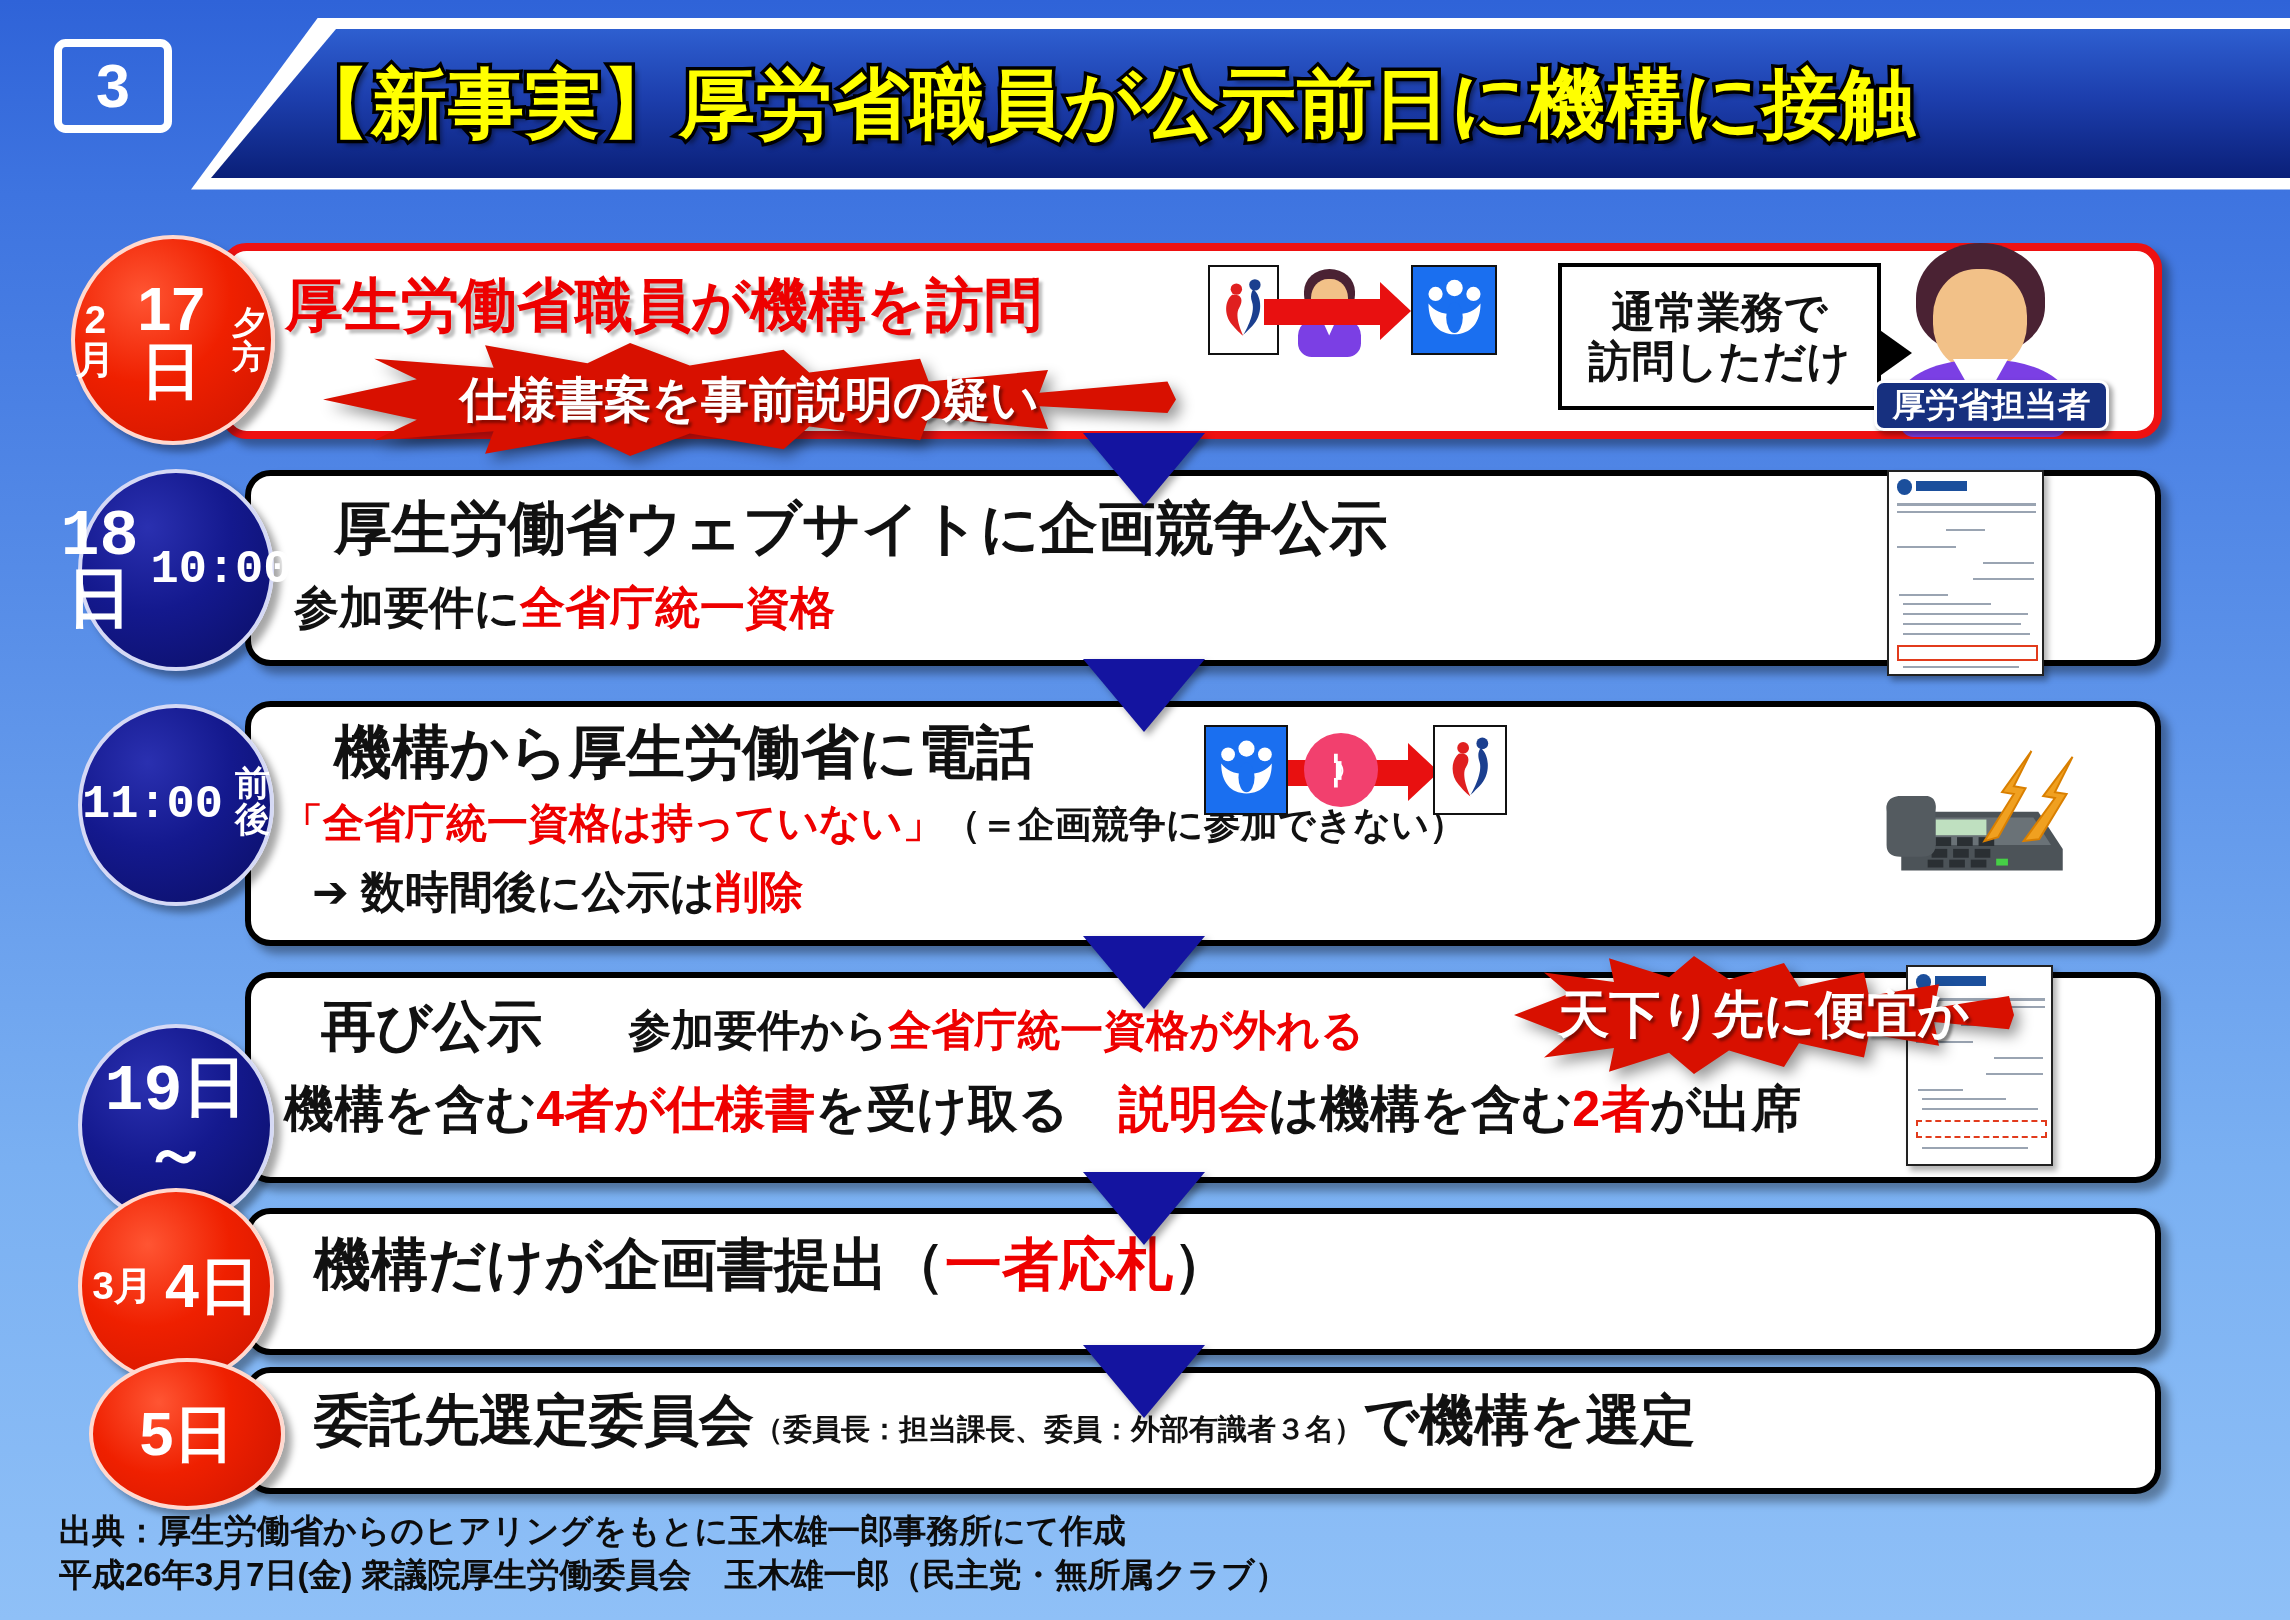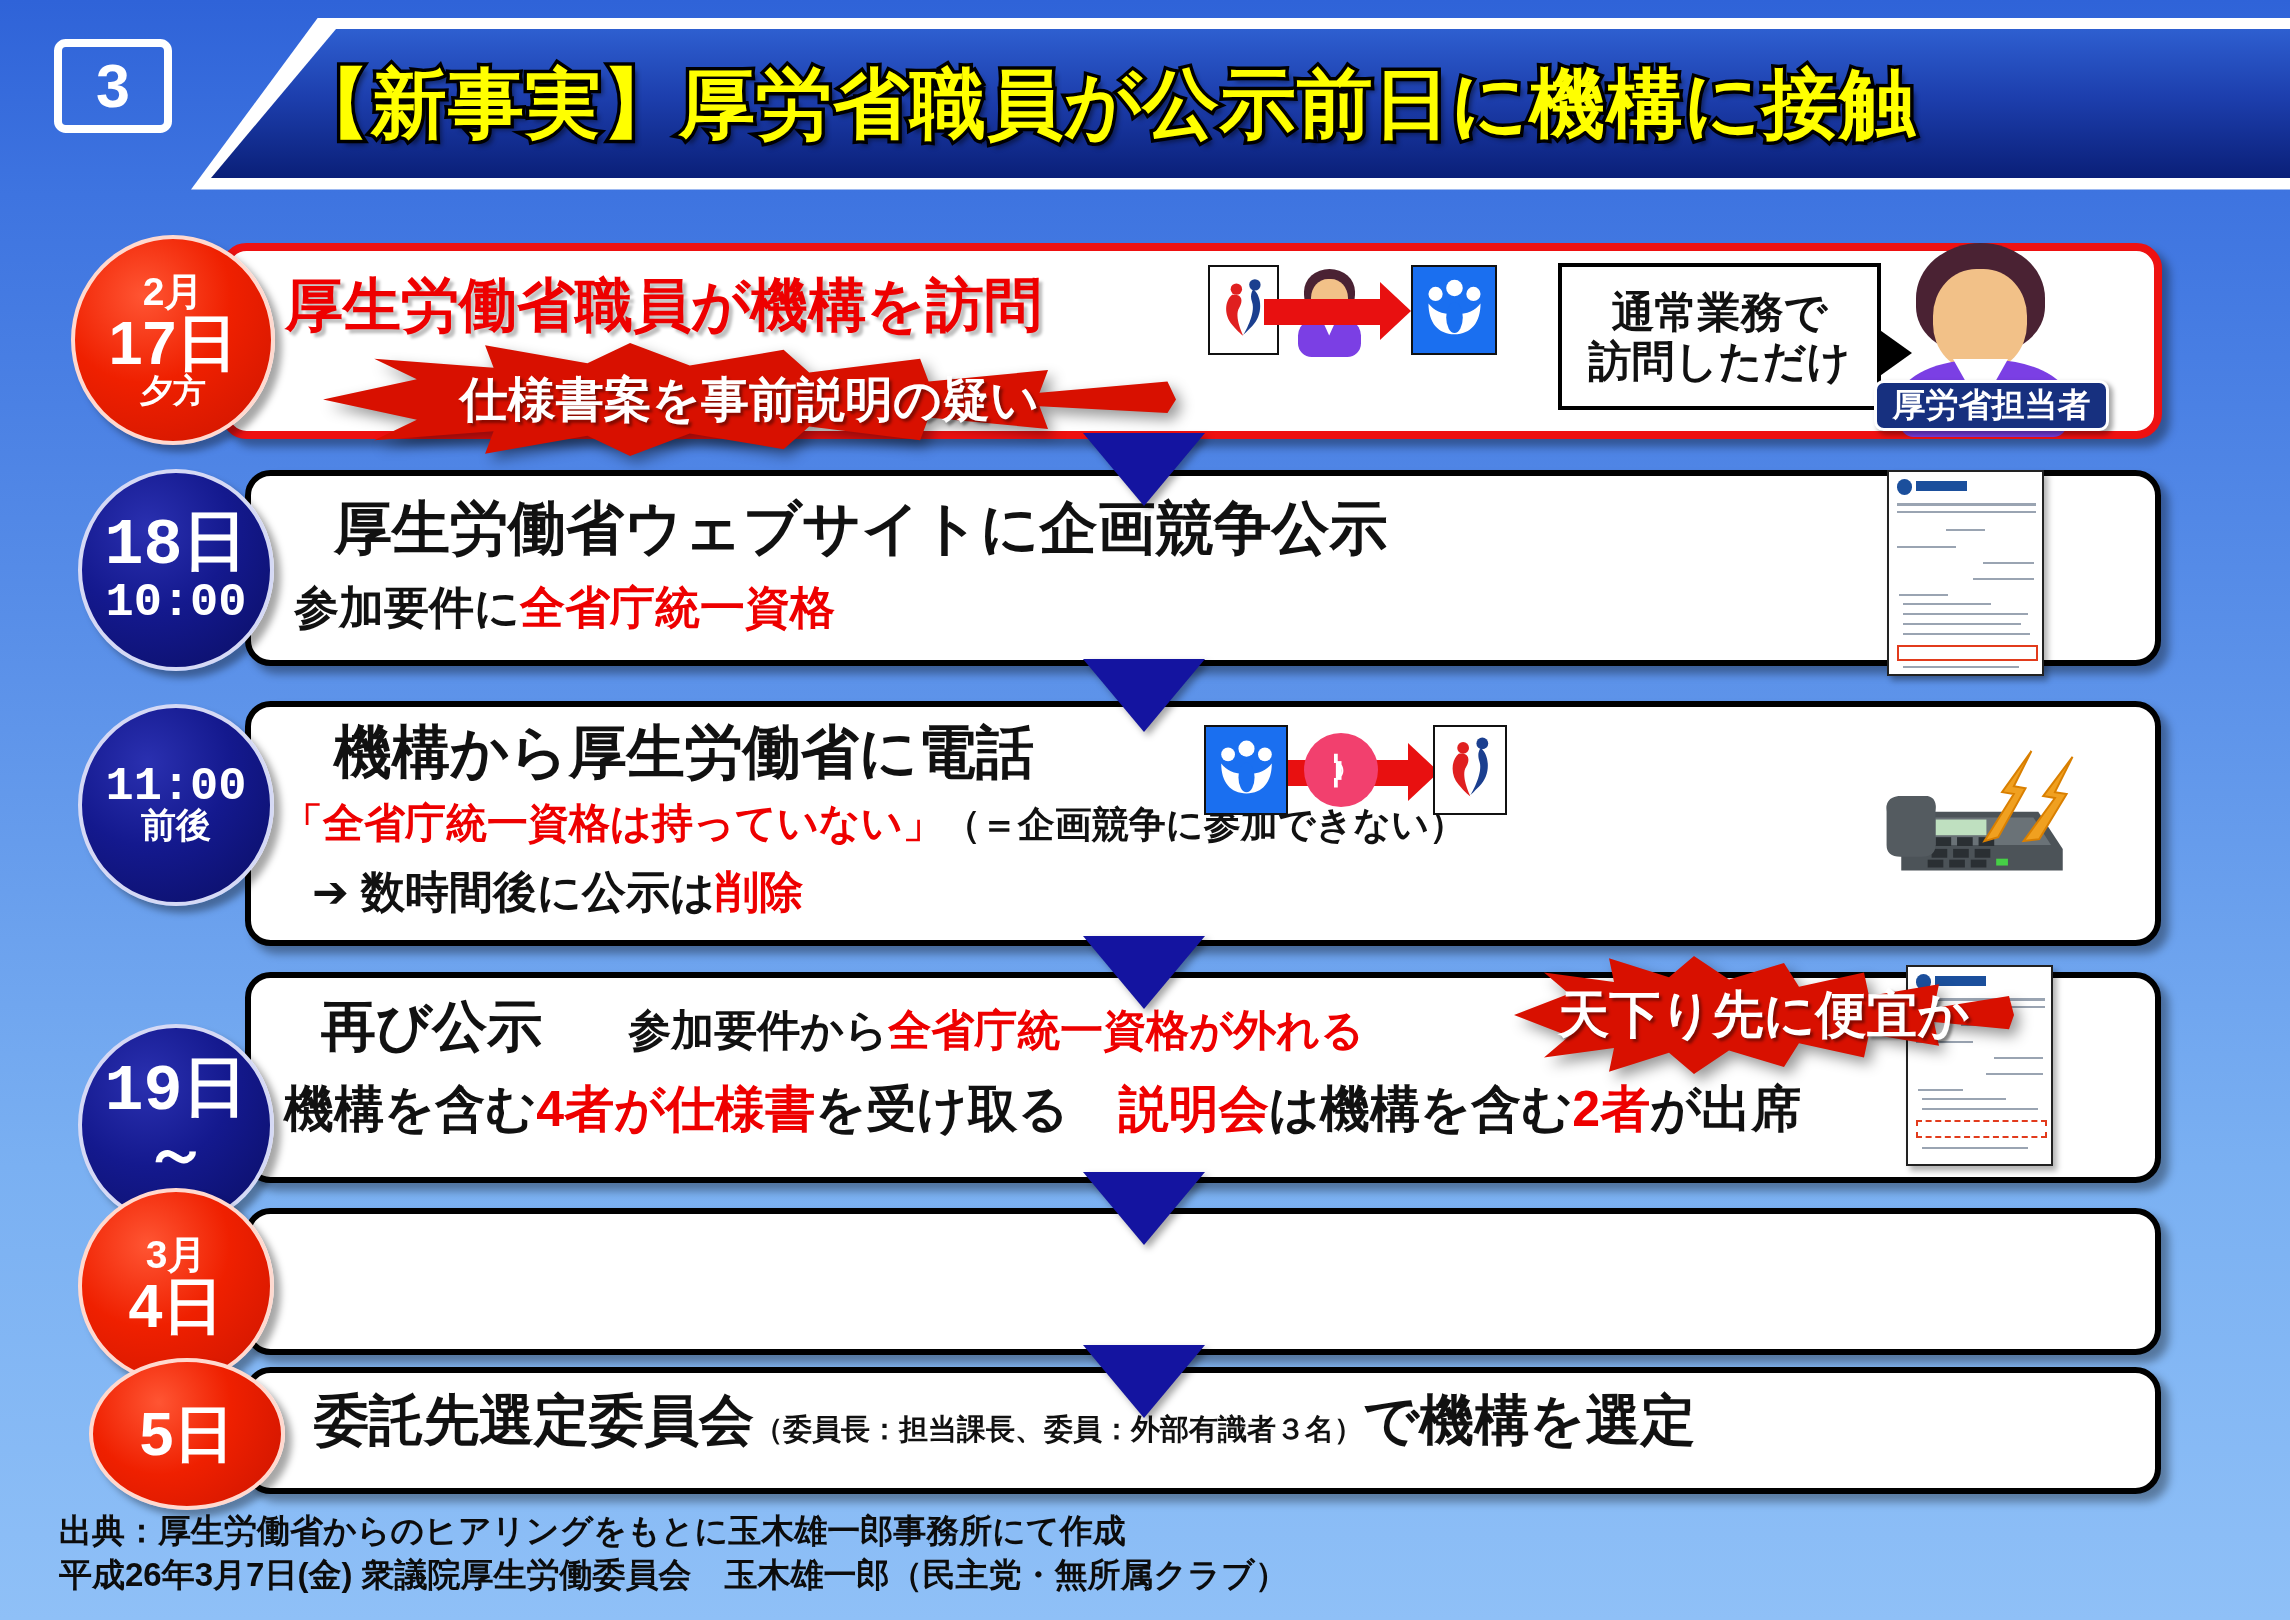--- a/index.html
+++ b/index.html
@@ -53,26 +53,27 @@
     position: absolute;
     background: #ffffff;
     box-shadow: 7.8px 7.8px 8.8px rgba(0,0,0,.35);
   }
   .rowbox.red    { border: 8.8px solid #ee1111; border-radius: 25.5px; }
   .rowbox.black  { border: 6.9px solid #000000; border-radius: 25.5px; }
 
   .badge {
     position: absolute;
     border-radius: 50%;
-    display: flex; flex-direction: column;
+    display: flex; flex-direction: row;
     align-items: center; justify-content: center;
     color: #ffffff; font-weight: bold; line-height: 1.02;
     text-align: center;
     box-shadow: 6.9px 6.9px 7.8px rgba(0,0,0,.35);
     z-index: 6;
+    gap: 12px;
   }
   .badge.red  { background: radial-gradient(circle at 35% 28%, #ff5533 0%, #ef2000 45%, #cc1400 100%);
                 border: 4.9px solid #ffd9cf; }
   .badge.navy { background: radial-gradient(circle at 35% 28%, #2a30b0 0%, #14198e 45%, #0a0e64 100%);
                 border: 4.9px solid #d5d9f5; font-family: Liberation Mono, monospace; }
   .badge .l1 { font-size: 39px; }
   .badge .l2 { font-size: 61px; }
   .badge .l3 { font-size: 33px; }
   .badge .big { font-size: 65px; }
   .badge .mid { font-size: 47px; }
@@ -399,20 +400,23 @@
     </svg>
     <span class="burst-label">天下り先に便宜か</span>
   </div>
   <div class="arrow-down" style="left:1083px; top:1172px;"></div>
 
   <div class="rowbox black" id="r5box"></div>
   <div class="badge red" id="r5badge">
     <div class="l1">3月</div>
     <div class="l2">4日</div>
   </div>
+  <div id="r5l1">
+    <span class="black-t">機構だけが企画書提出（</span><span class="red-t">一者応札</span><span class="black-t">）</span>
+  </div>
   <div class="arrow-down" style="left:1083px; top:1345px;"></div>
 
   <div class="rowbox black" id="r6box"></div>
   <div class="badge red" id="r6badge">
     <div class="l2">5日</div>
   </div>
   <div id="r6l1">
     <span class="black-t">委託先選定委員会</span><span class="black-t sm2">（委員長：担当課長、委員：外部有識者３名）</span><span class="black-t">で機構を選定</span>
   </div>
 

